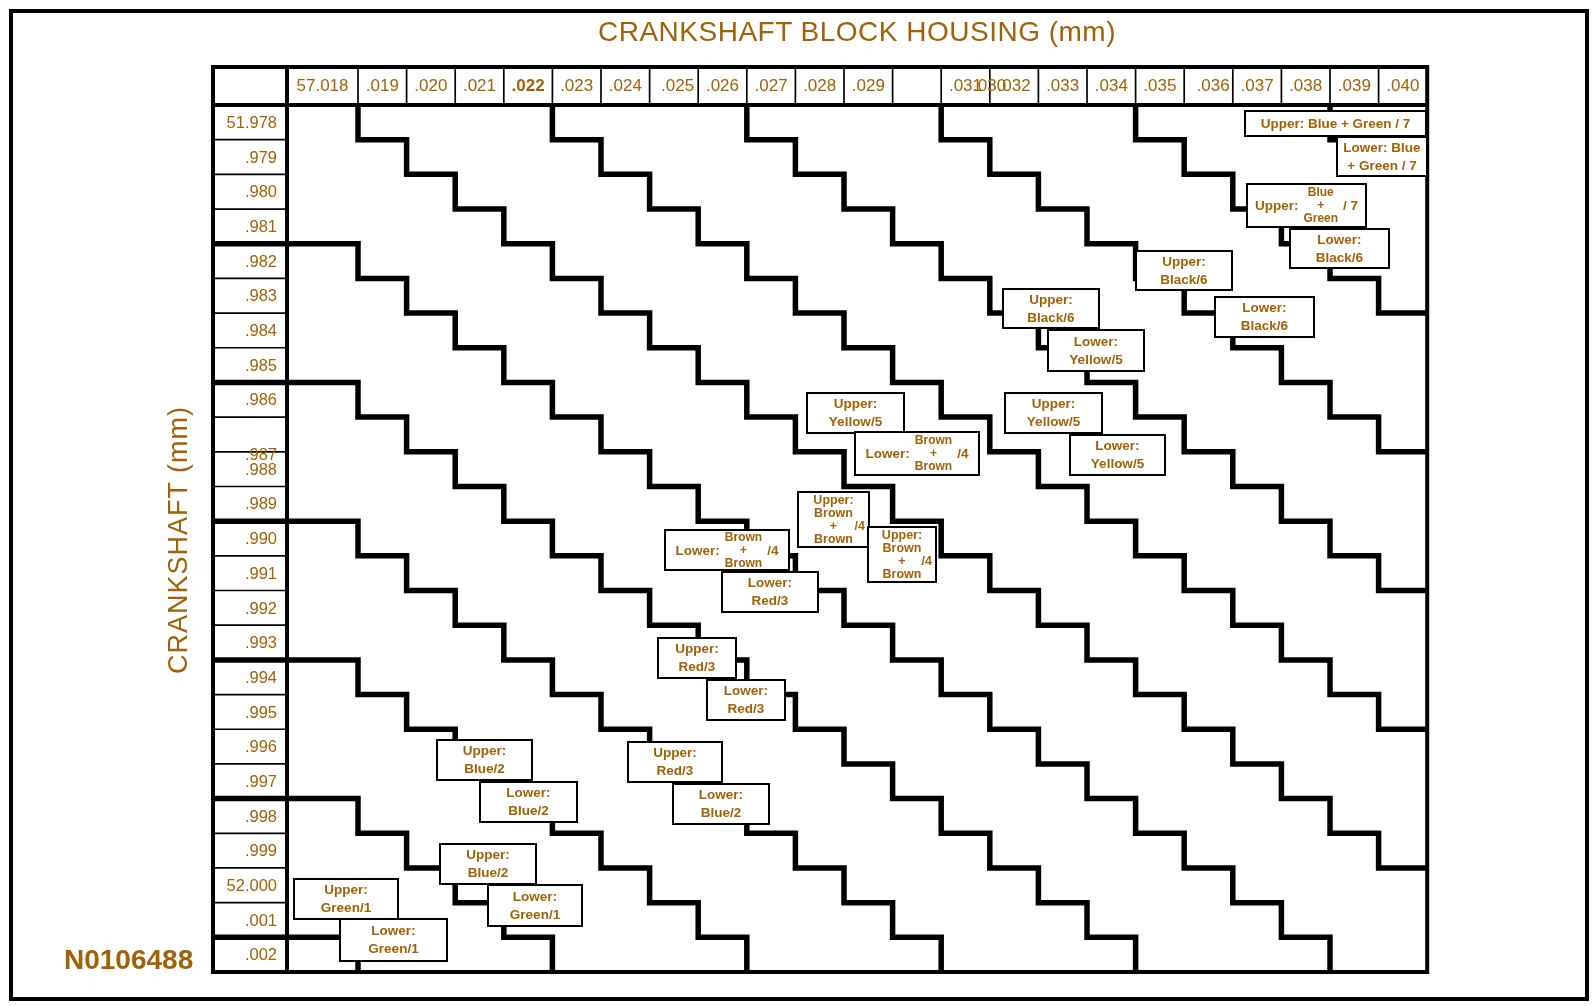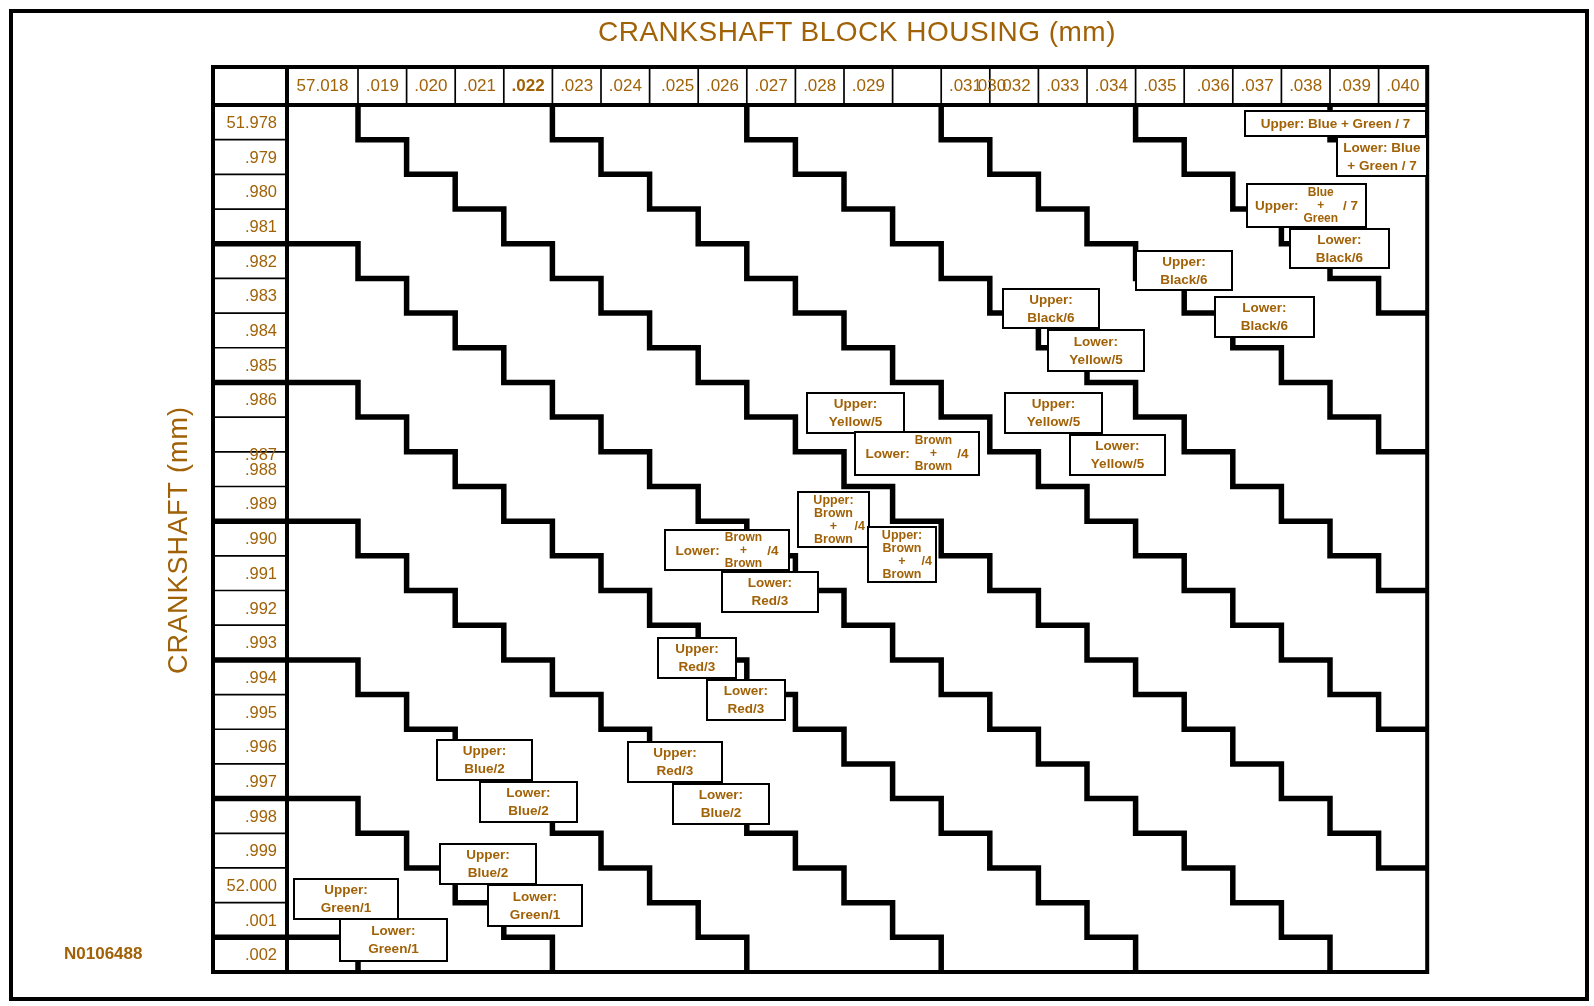--- a/index.html
+++ b/index.html
@@ -5,21 +5,21 @@
   html,body{margin:0;padding:0;background:#fff;}
   .page{position:relative;width:1594px;height:1006px;background:#fff;overflow:hidden;
         font-family:"Liberation Sans",sans-serif;color:#a16207;padding-left:45px;}
   .outer-border{position:absolute;left:9px;top:9px;width:1572px;height:984px;
         border:4px solid #000;}
   .chart-title{position:absolute;left:287px;top:16px;width:1140px;text-align:center;
         font-size:28px;font-weight:400;letter-spacing:.5px;white-space:nowrap;}
   .y-axis-label{position:absolute;left:178px;top:540px;
         transform:translate(-50%,-50%) rotate(-90deg);white-space:nowrap;
         font-size:27px;font-weight:400;letter-spacing:1px;}
-  .figure-number{position:absolute;left:64px;top:944px;font-size:17px;font-weight:700;}
+  .figure-number{position:absolute;left:64px;top:944px;font-size:28px;font-weight:700;}
   svg.grid{position:absolute;left:0;top:0;}
   .x-tick{position:absolute;top:67px;height:38px;line-height:38px;text-align:center;
         font-size:17px;}
   .y-tick{position:absolute;left:213px;width:64px;text-align:right;font-size:16.5px;}
   .glabel{position:absolute;background:#fff;border:2.5px solid #000;box-sizing:border-box;
         display:flex;align-items:center;justify-content:center;
         font-size:13.5px;font-weight:700;text-align:center;}
   .glabel .lines{line-height:18px;}
   .glabel.plus{gap:5px;}
   .glabel.plus .stack{display:flex;flex-direction:column;line-height:13px;font-size:12px;}

